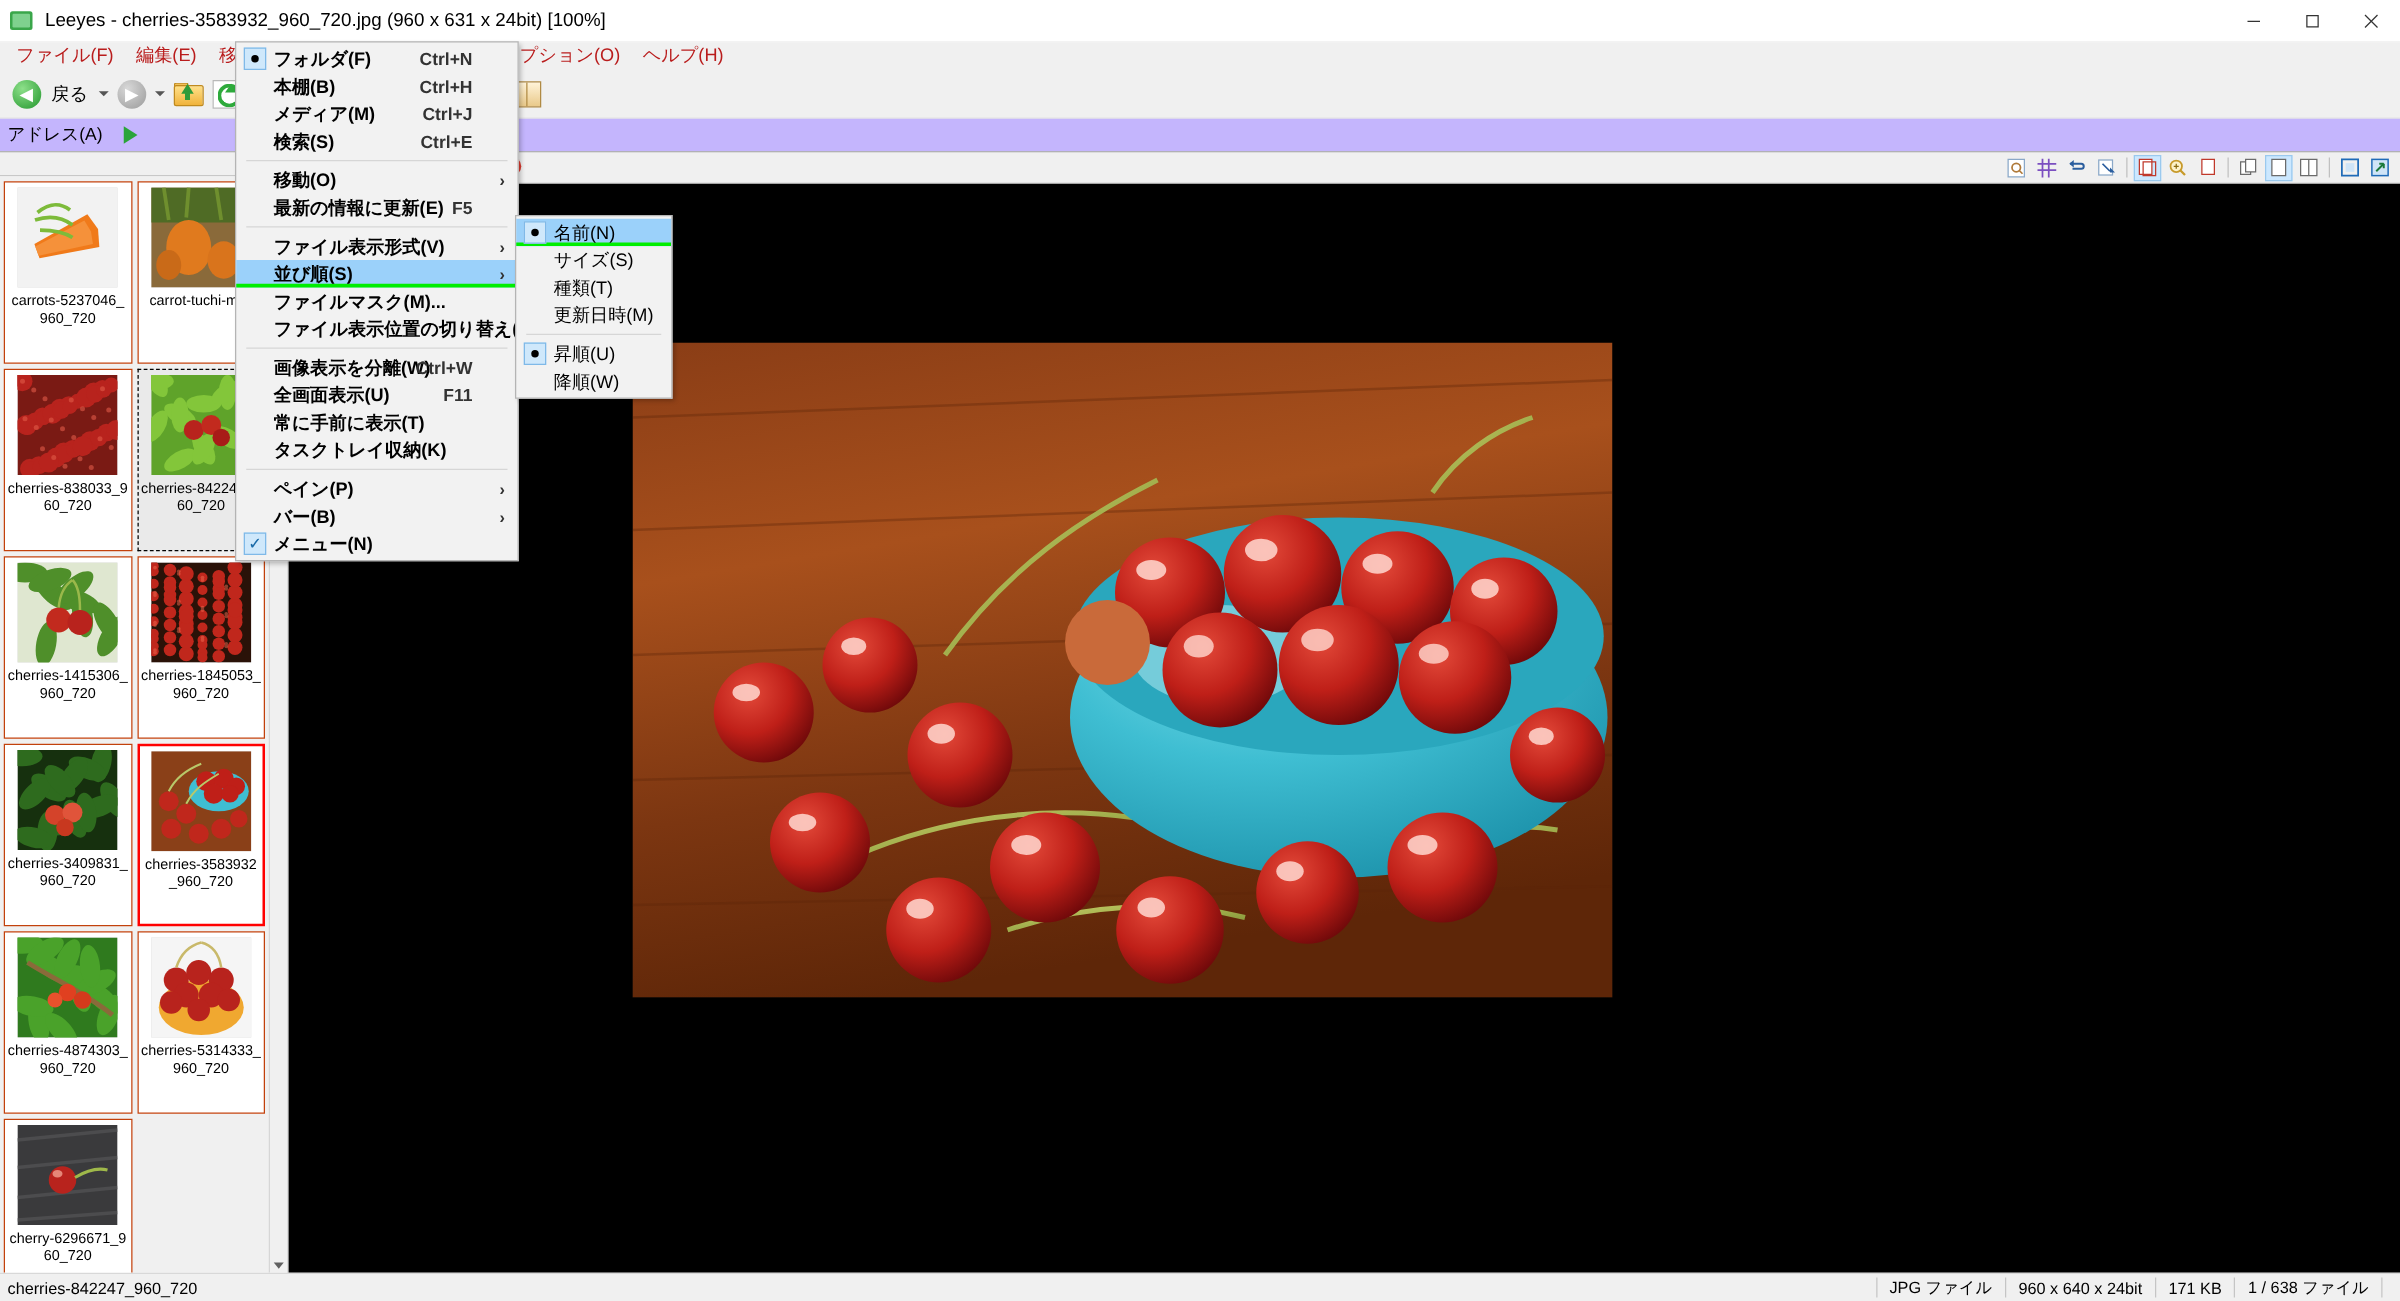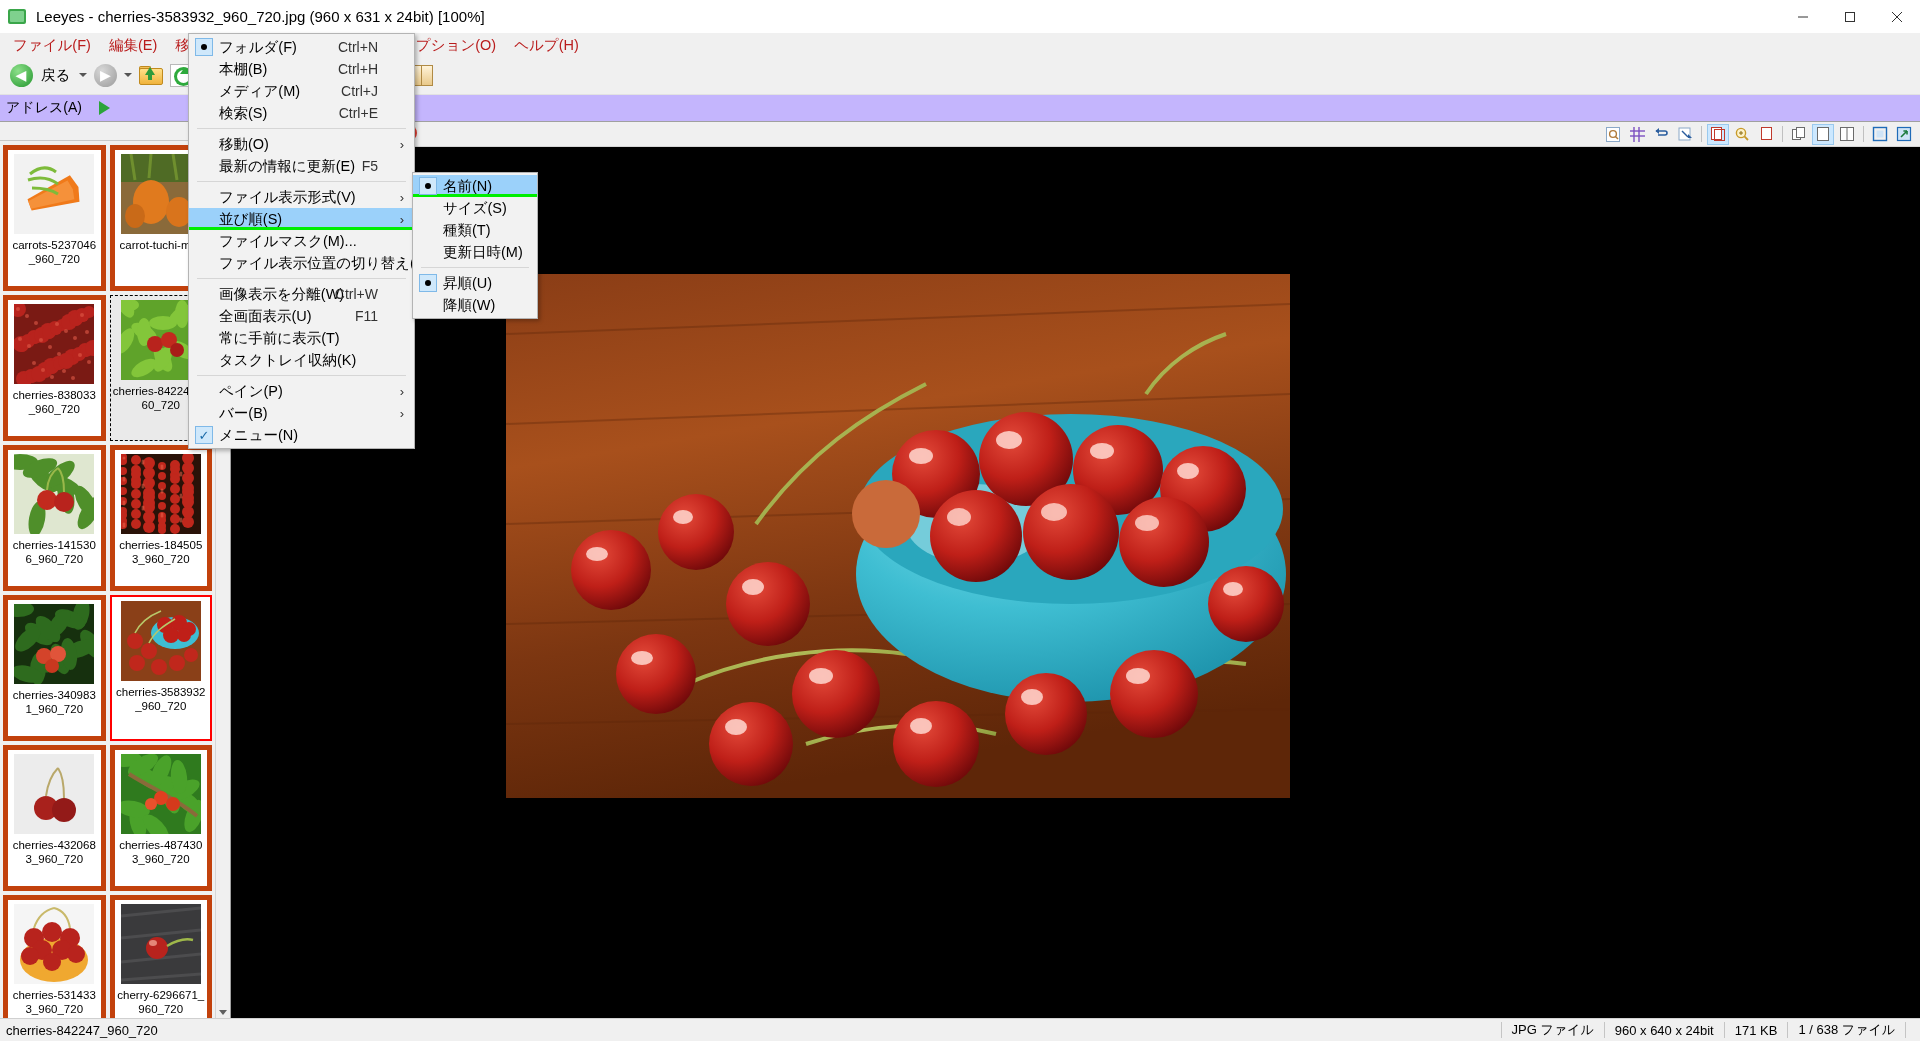--- a/index.html
+++ b/index.html
@@ -78,21 +78,21 @@
   .addr-go .a{border-top:7px solid transparent;border-bottom:7px solid transparent;border-left:11px solid #2aa43a;}
 
   
   .bodyrow{flex:1 1 auto;display:flex;min-height:0;position:relative;}
 
   
   .filepane{width:230px;flex:0 0 230px;background:#f0f0f0;border-top:1px solid #a0a0a0;border-right:1px solid #a0a0a0;display:flex;flex-direction:column;position:relative;}
   .fp-head{height:18px;background:#f0f0f0;border-bottom:1px solid #c8c8c8;flex:0 0 18px;}
   .fp-scrollwrap{flex:1 1 auto;display:flex;min-height:0;}
   .thumbgrid{flex:1 1 auto;display:grid;grid-template-columns:repeat(2,1fr);gap:4px;padding:4px 3px;align-content:start;overflow:hidden;background:#f0f0f0;}
-  .thumb{background:#fff;border:5px solid #c2410c;display:flex;flex-direction:column;align-items:center;padding:4px 2px 3px;box-sizing:border-box;height:146px;}
+  .thumb{background:#fff;border:1px solid #c2410c;display:flex;flex-direction:column;align-items:center;padding:4px 2px 3px;box-sizing:border-box;height:146px;}
   .thumb.dashed{border:1px dashed #000;background:#eaeaea;}
   .thumb.selected{border:2px solid #ff0000;}
   .thumb .img{width:80px;height:80px;background:#ddd;margin-bottom:5px;background-size:cover;background-position:center;flex:0 0 80px;}
   .thumb .cap{font-size:11.5px;line-height:13.5px;text-align:center;word-break:break-all;color:#000;}
   .fp-scroll{width:14px;flex:0 0 14px;background:#f0f0f0;border-left:1px solid #d6d6d6;display:flex;flex-direction:column;justify-content:space-between;align-items:center;}
   .fp-scroll .ar{width:0;height:0;margin:3px 0;}
   .fp-scroll .up{border-left:4px solid transparent;border-right:4px solid transparent;border-bottom:5px solid #606060;}
   .fp-scroll .dn{border-left:4px solid transparent;border-right:4px solid transparent;border-top:5px solid #606060;}
 
   
@@ -118,21 +118,21 @@
   .menu .row .gut{width:30px;flex:0 0 30px;display:flex;align-items:center;justify-content:center;}
   .menu .row .txt{flex:1 1 auto;padding-right:24px;}
   .menu .row .acc{position:absolute;right:36px;color:#333;font-size:14px;}
   .menu .row .arrow{position:absolute;right:10px;color:#333;font-size:13px;}
   .menu .row.hl{background:#9bd1fa;}
   .menu .row.hl.greenline{box-shadow:inset 0 -3px 0 #00ee00;}
   .menu .sep{height:1px;background:#d6d6d6;margin:4px 8px;}
   .radio-dot{width:18px;height:18px;background:#cfe8fb;border:1px solid #7fb9e8;display:flex;align-items:center;justify-content:center;box-sizing:border-box;}
   .radio-dot b{width:6px;height:6px;border-radius:50%;background:#000;display:block;}
   .check-box{width:18px;height:18px;background:#cfe8fb;border:1px solid #7fb9e8;display:flex;align-items:center;justify-content:center;box-sizing:border-box;color:#1a6aa8;font-size:13px;}
-  #viewMenu{left:188px;top:33px;width:225px;}
+  #viewMenu{left:188px;top:33px;width:225px;font-weight:bold;}
   #sortMenu{left:412px;top:172px;width:124px;}
 </style>
 </head>
 <body>
 
 <div class="app">
 
   <div class="titlebar">
     <div class="tb-icon">
         <div class="sq"></div>
@@ -523,32 +523,20 @@
                     <circle cx="38" cy="66" r="8"></circle>
                     <circle cx="56" cy="62" r="8"></circle>
                     <circle cx="70" cy="54" r="7"></circle>
                   </g>
                   <g stroke="#b8c86a" stroke-width="1.6" fill="none">
                     <path d="M14 32 C20 20 30 14 40 10"></path>
                     <path d="M28 42 C34 30 44 24 54 18"></path>
                   </g>
                 </svg></div>
               <div class="cap">cherries-3583932_960_720</div>
-            </div>
-            <div class="thumb">
-              <div class="img"><svg width="80" height="80" viewBox="0 0 80 80">
-                  <rect width="80" height="80" fill="#ececec"></rect>
-                  <circle cx="32" cy="54" r="12" fill="#a8211c"></circle>
-                  <circle cx="50" cy="56" r="12" fill="#931a18"></circle>
-                  <g stroke="#b9a86a" stroke-width="2" fill="none">
-                    <path d="M32 42 C34 28 38 20 44 14"></path>
-                    <path d="M50 44 C50 30 48 20 44 14"></path>
-                  </g>
-                </svg></div>
-              <div class="cap">cherries-4320683_960_720</div>
             </div>
             <div class="thumb">
               <div class="img"><svg width="80" height="80" viewBox="0 0 80 80">
                   <rect width="80" height="80" fill="#2f7a1e"></rect>
                   <g fill="#4aa22a">
                     <ellipse cx="4" cy="5" rx="17" ry="8" transform="rotate(0 4 5)"></ellipse>
                     <ellipse cx="27" cy="24" rx="17" ry="8" transform="rotate(37 27 24)"></ellipse>
                     <ellipse cx="50" cy="43" rx="17" ry="8" transform="rotate(74 50 43)"></ellipse>
                     <ellipse cx="73" cy="62" rx="17" ry="8" transform="rotate(111 73 62)"></ellipse>
                     <ellipse cx="22" cy="11" rx="17" ry="8" transform="rotate(148 22 11)"></ellipse>

